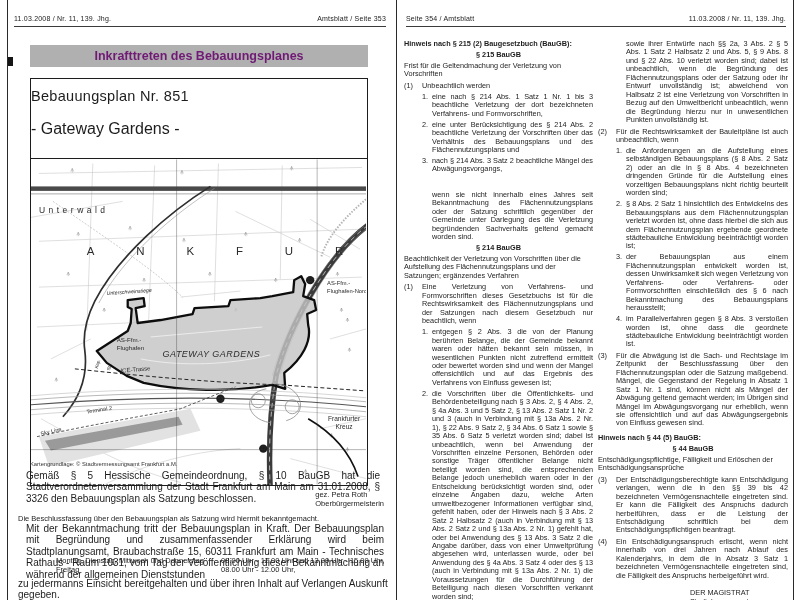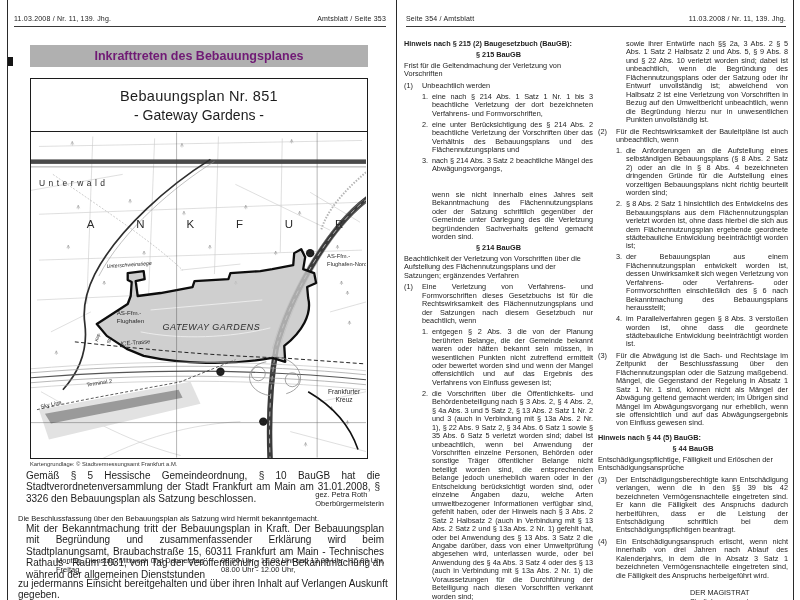--- a/index.html
+++ b/index.html
@@ -6,23 +6,23 @@
   html,body{width:800px;height:600px}
   body{position:relative;background:#fff;font-family:"Liberation Sans","DejaVu Sans",sans-serif;color:#1d1d1d;overflow:hidden}
   .edge{position:absolute;top:0;height:600px;width:1px;background:#2a2a2a}
   .page{position:absolute;top:0;height:484px}
   #page-left{left:8px;width:384px}
   #page-right{left:400px;width:392px}
   .hdr{position:absolute;top:15px;left:6px;right:6px;display:flex;justify-content:space-between;font-size:7px;letter-spacing:.2px;border-bottom:1px solid #3a3a3a;padding-bottom:4px;color:#222}
   .blob{position:absolute;left:0;top:57px;width:5px;height:9px;background:#151515}
   .titlebar{position:absolute;top:45px;left:22px;width:338px;height:22px;background:#b0b0b0;display:flex;align-items:center;justify-content:center;font-weight:bold;font-size:12.5px;color:#701a75}
   .map-box{position:absolute;top:78px;left:22px;width:338px;border:1.3px solid #1c1c1c;background:#fff}
-  .map-title{border-bottom:1.3px solid #1c1c1c;text-align:center;padding:9px 0 8px}
+  .map-title{border-bottom:1.3px solid #1c1c1c;text-align:left;padding:9px 0 20px}
   .map-title .t1{font-size:14.5px;letter-spacing:.3px}
-  .map-title .t2{font-size:14px;margin-top:3px}
+  .map-title .t2{font-size:16px;margin-top:16px}
   .map-svg{display:block;width:335px;height:326px}
   .map-svg text{fill:#2b2b2b;font-family:"Liberation Sans","DejaVu Sans",sans-serif}
   .caption{position:absolute;top:461px;left:22px;font-size:5.8px;color:#333}
   .lp-body{font-size:10px;line-height:1.14;text-align:justify;hyphens:auto}
   .para1{position:absolute;top:470px;left:18px;width:354px}
   .sig{position:absolute;top:490px;right:8px;text-align:left;font-size:7.5px;line-height:1.2}
   .beschluss{position:absolute;top:514px;left:10px;width:370px;font-size:7.5px}
   .mitpara{position:absolute;top:523px;left:18px;width:358px}
   .schedule{position:absolute;top:556px;left:48px;font-size:7.5px;line-height:1.25}
   .day{display:inline-block;width:163px}

